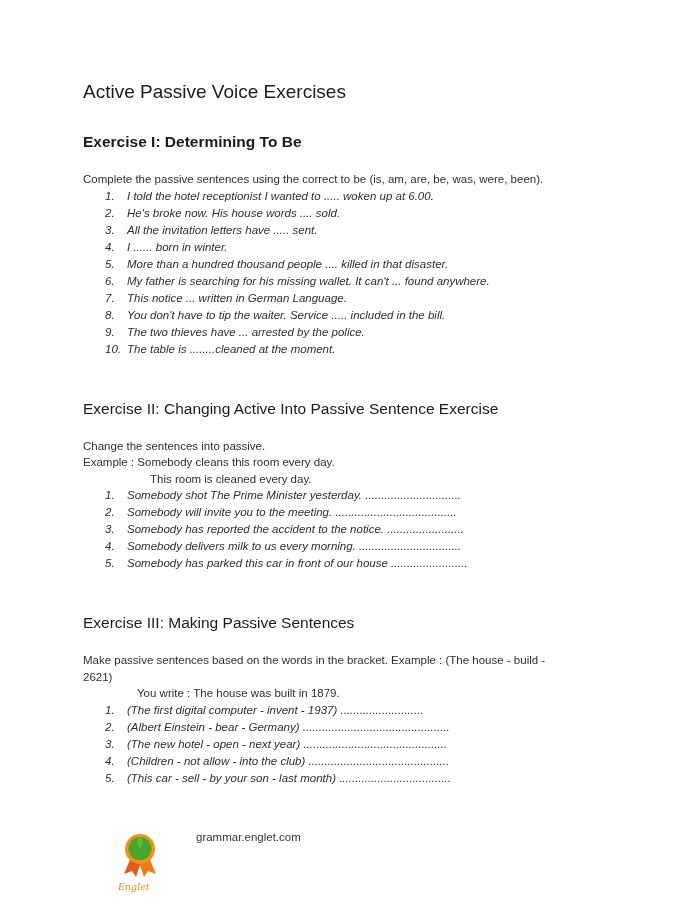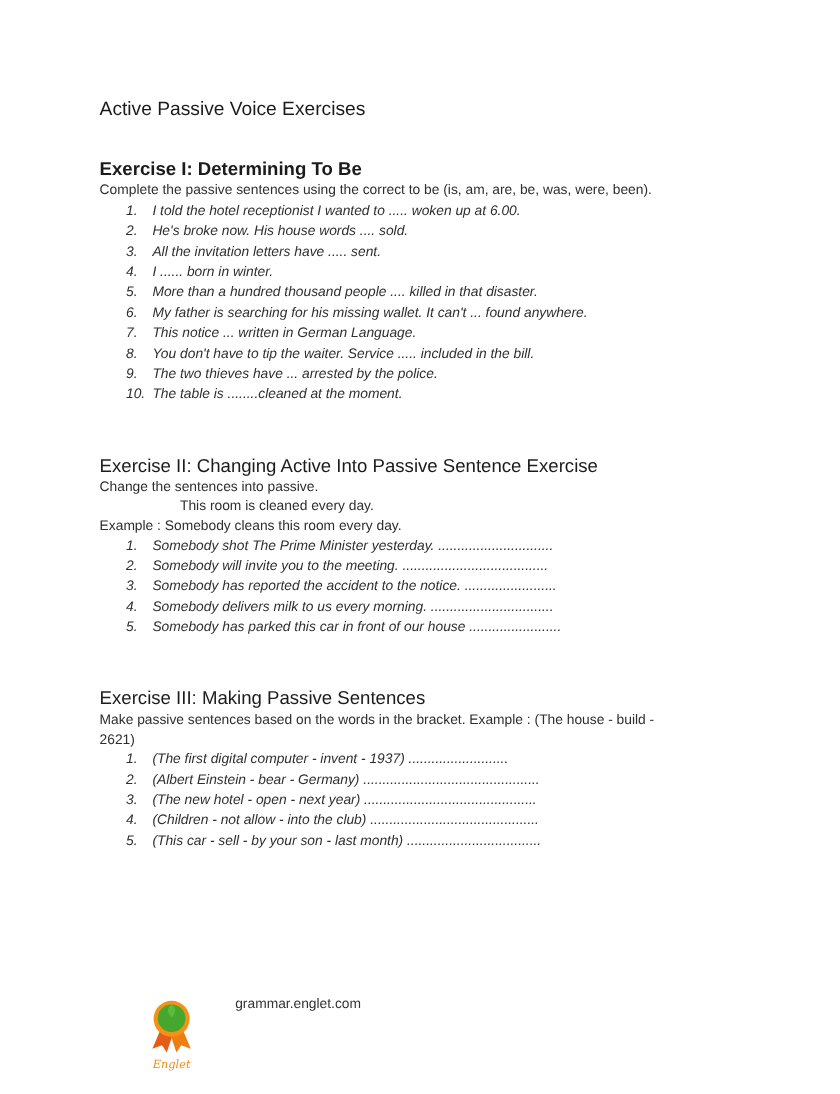--- a/index.html
+++ b/index.html
@@ -12,42 +12,42 @@
     width: 700px;
     height: 912px;
     background: #ffffff;
     font-family: "Liberation Sans", sans-serif;
     color: #2c2c2c;
     box-sizing: border-box;
     padding: 80px 52px 0 83px;
     overflow: hidden;
   }
   .doc-title {
-    font-size: 16px;
+    font-size: 19px;
     font-weight: 400;
     color: #1b1b1b;
     line-height: 24px;
     margin: 0;
   }
   .section-heading {
     font-size: 15.5px;
     font-weight: 400;
     color: #1b1b1b;
     line-height: 19px;
     margin: 0;
   }
   .mt-section { margin-top: 41px; }
   .mt-first-section { margin-top: 28px; font-weight: bold; }
   .body-text {
     font-size: 11.5px;
     line-height: 16.5px;
     color: #2e2e2e;
     margin: 0;
   }
-  .mt-instructions { margin-top: 0; }
+  .mt-instructions { margin-top: 20px; }
   .mt-list { margin-top: 17px; }
   ol.items {
     list-style: none;
     margin: 0;
     padding: 0 0 0 22px;
     counter-reset: item;
   }
   ol.items li {
     counter-increment: item;
     font-size: 11.5px;
@@ -66,21 +66,21 @@
   .footer {
     position: absolute;
     left: 118px;
     top: 831px;
     display: flex;
     align-items: flex-start;
     gap: 28px;
   }
   .logo-block {
     width: 50px;
-    text-align: center;
+    text-align: left;
   }
   .logo-wordmark {
     display: block;
     margin-top: -2px;
     font-family: "DejaVu Serif", serif;
     font-style: italic;
     font-size: 9.5px;
     color: #ef8c1a;
   }
   .site-url {
@@ -135,22 +135,22 @@
         <span>The two thieves have ... arrested by the police.</span>
       </li>
 
       <li>
         <span>The table is ........cleaned at the moment.</span>
       </li>
     </ol>
 
   <h2 class="section-heading mt-section">Exercise II: Changing Active Into Passive Sentence Exercise</h2>
   <p class="body-text mt-instructions">Change the sentences into passive.</p>
+  <p class="body-text">Example : Somebody cleans this room every day.</p>
   <p class="body-text indent-answer">This room is cleaned every day.</p>
-  <p class="body-text">Example : Somebody cleans this room every day.</p>
   <ol class="items">
 
       <li>
         <span>Somebody shot The Prime Minister yesterday. ..............................</span>
       </li>
 
       <li>
         <span>Somebody will invite you to the meeting. ......................................</span>
       </li>
 
@@ -163,20 +163,21 @@
       </li>
 
       <li>
         <span>Somebody has parked this car in front of our house ........................</span>
       </li>
     </ol>
 
   <h2 class="section-heading mt-section">Exercise III: Making Passive Sentences</h2>
   <p class="body-text mt-instructions">Make passive sentences based on the words in the bracket. Example :  (The house - build -</p>
   <p class="body-text">2621)</p>
+  <p class="body-text indent-youwrite">You write :  The house was built in 1879.</p>
   <ol class="items">
 
       <li>
         <span>(The first digital computer - invent - 1937) ..........................</span>
       </li>
 
       <li>
         <span>(Albert Einstein - bear - Germany) ..............................................</span>
       </li>
 

